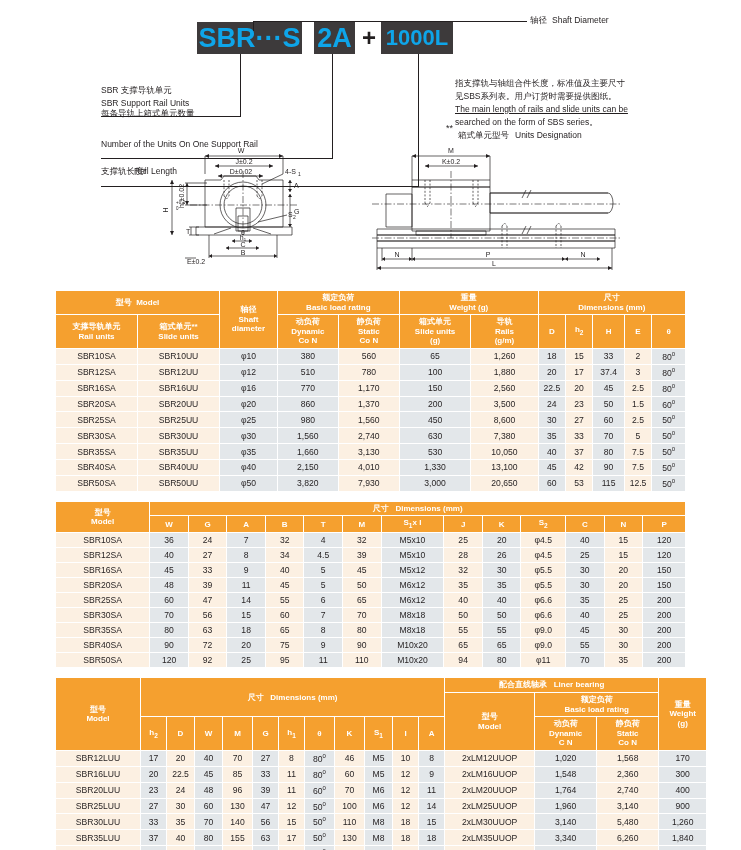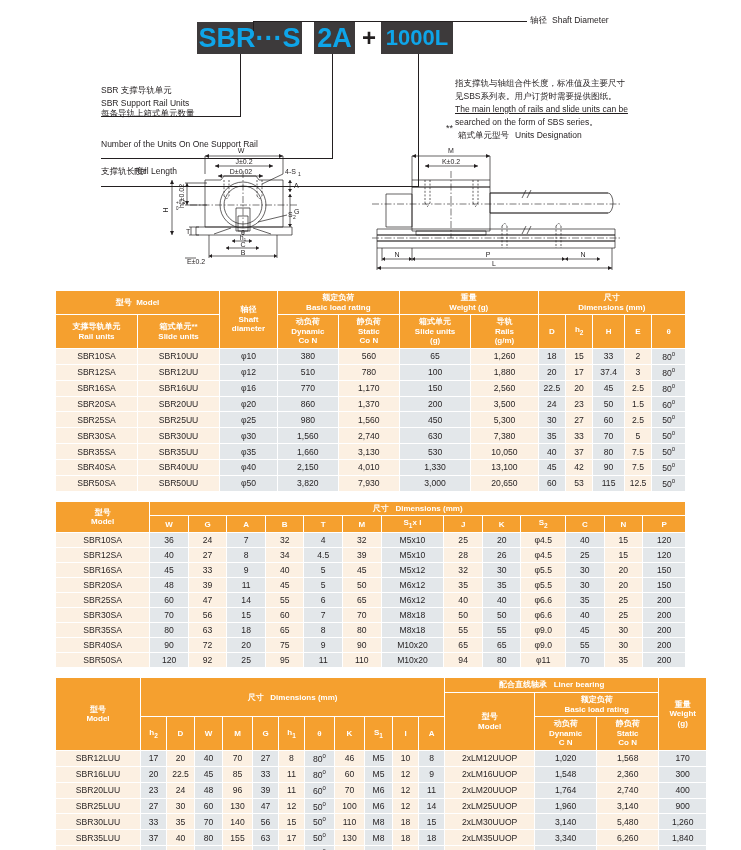--- a/index.html
+++ b/index.html
@@ -417,21 +417,21 @@
           <td class="c-cream">1.5</td>
           <td class="c-gray">60<sup>0</sup></td>
         </tr>
         <tr>
           <td class="c-model">SBR25SA</td>
           <td class="c-model">SBR25UU</td>
           <td class="c-gray">φ25</td>
           <td class="c-gray">980</td>
           <td class="c-cream">1,560</td>
           <td class="c-gray">450</td>
-          <td class="c-cream">5,300</td>
+          <td class="c-cream">8,600</td>
           <td class="c-gray">30</td>
           <td class="c-cream">27</td>
           <td class="c-gray">60</td>
           <td class="c-cream">2.5</td>
           <td class="c-gray">50<sup>0</sup></td>
         </tr>
         <tr>
           <td class="c-model">SBR30SA</td>
           <td class="c-model">SBR30UU</td>
           <td class="c-gray">φ30</td>

